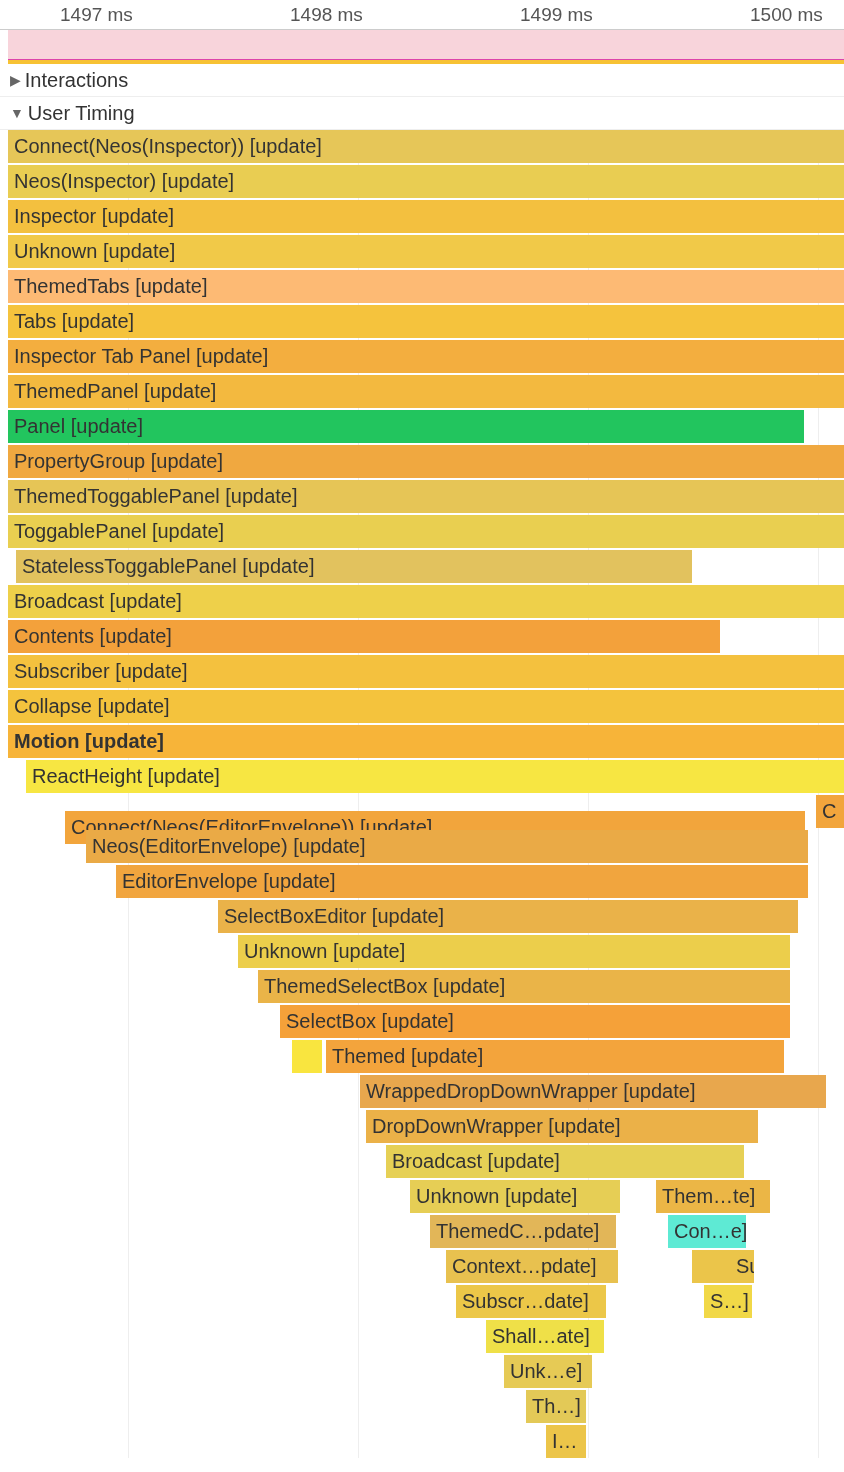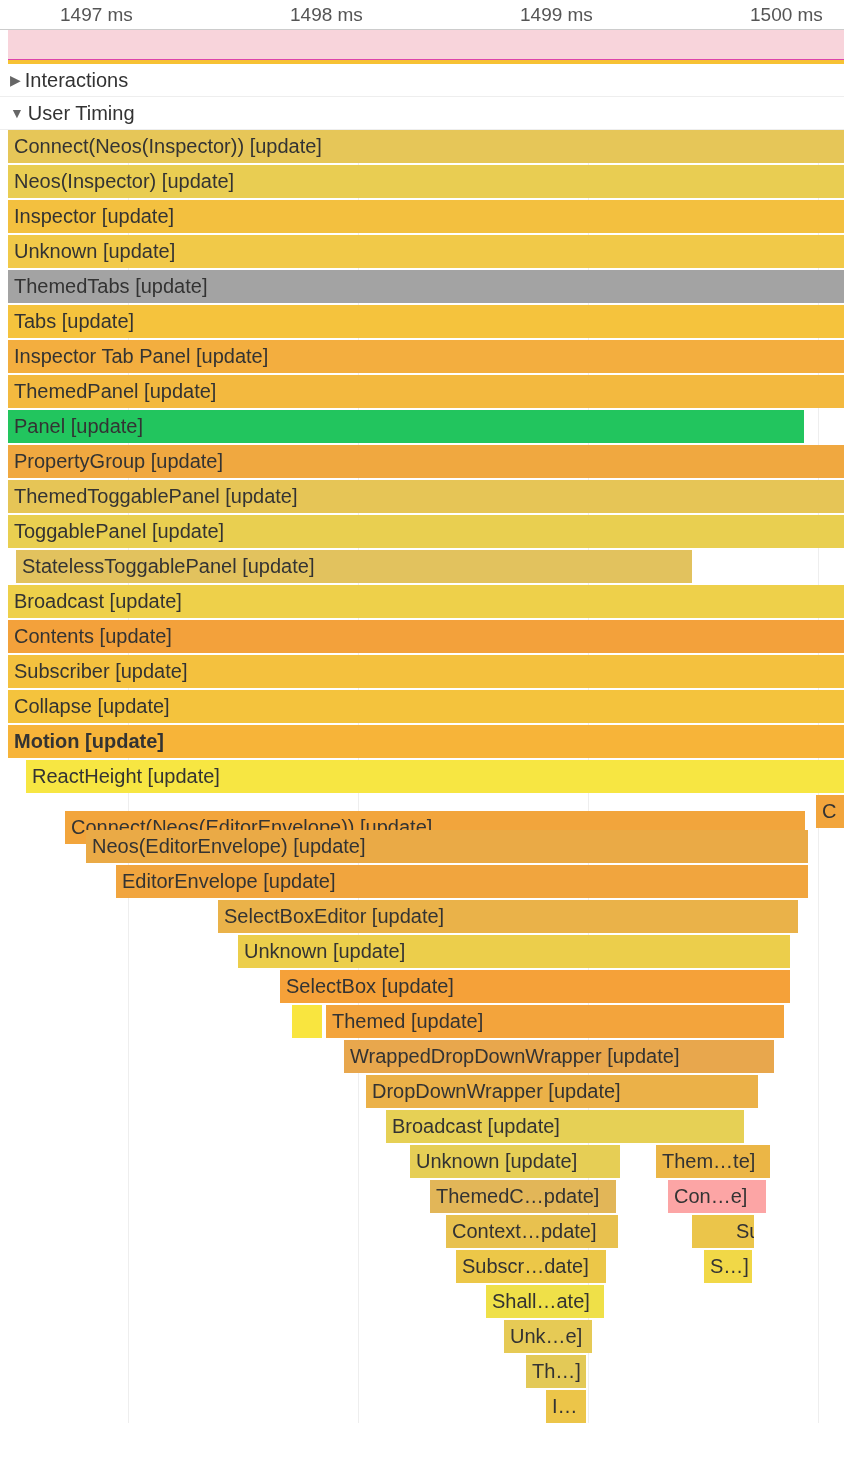--- a/index.html
+++ b/index.html
@@ -123,21 +123,21 @@
       <div class="flame-row">
         <div class="flame-bar" style="left: 0px; width: 836px; background: rgb(233, 205, 82);">Neos(Inspector) [update]</div>
       </div>
       <div class="flame-row">
         <div class="flame-bar" style="left: 0px; width: 836px; background: rgb(243, 192, 63);">Inspector [update]</div>
       </div>
       <div class="flame-row">
         <div class="flame-bar" style="left: 0px; width: 836px; background: rgb(241, 201, 72);">Unknown [update]</div>
       </div>
       <div class="flame-row">
-        <div class="flame-bar" style="left: 0px; width: 836px; background: #a3a3a3;">ThemedTabs [update]</div>
+        <div class="flame-bar" style="left: 0px; width: 836px; background: #fdba74;">ThemedTabs [update]</div>
       </div>
       <div class="flame-row">
         <div class="flame-bar" style="left: 0px; width: 836px; background: rgb(245, 195, 61);">Tabs [update]</div>
       </div>
       <div class="flame-row">
         <div class="flame-bar" style="left: 0px; width: 836px; background: rgb(243, 174, 63);">Inspector Tab Panel [update]</div>
       </div>
       <div class="flame-row">
         <div class="flame-bar" style="left: 0px; width: 836px; background: rgb(243, 185, 63);">ThemedPanel [update]</div>
       </div>
@@ -153,21 +153,21 @@
       <div class="flame-row">
         <div class="flame-bar" style="left: 0px; width: 836px; background: rgb(233, 207, 80);">ToggablePanel [update]</div>
       </div>
       <div class="flame-row">
         <div class="flame-bar" style="left: 8px; width: 676px; background: rgb(226, 194, 94);">StatelessToggablePanel [update]</div>
       </div>
       <div class="flame-row">
         <div class="flame-bar" style="left: 0px; width: 836px; background: rgb(238, 208, 74);">Broadcast [update]</div>
       </div>
       <div class="flame-row">
-        <div class="flame-bar" style="left: 0px; width: 836px; background: rgb(243, 161, 59);">Contents [update]</div>
+        <div class="flame-bar" style="left: 0px; width: 712px; background: rgb(243, 161, 59);">Contents [update]</div>
       </div>
       <div class="flame-row">
         <div class="flame-bar" style="left: 0px; width: 836px; background: rgb(244, 193, 62);">Subscriber [update]</div>
       </div>
       <div class="flame-row">
         <div class="flame-bar" style="left: 0px; width: 836px; background: rgb(244, 195, 61);">Collapse [update]</div>
       </div>
       <div class="flame-row">
         <div class="flame-bar" style="left: 0px; width: 836px; background: rgb(247, 180, 57); font-weight: bold;">Motion [update]</div>
       </div>
@@ -184,42 +184,45 @@
       <div class="flame-row">
         <div class="flame-bar" style="left: 108px; width: 692px; background: rgb(241, 165, 62);">EditorEnvelope [update]</div>
       </div>
       <div class="flame-row">
         <div class="flame-bar" style="left: 210px; width: 580px; background: rgb(234, 178, 73);">SelectBoxEditor [update]</div>
       </div>
       <div class="flame-row">
         <div class="flame-bar" style="left: 230px; width: 552px; background: rgb(236, 206, 75);">Unknown [update]</div>
       </div>
       <div class="flame-row">
+        <div class="flame-bar" style="left: 250px; width: 532px; background: rgb(234, 180, 72);">ThemedSelectBox [update]</div>
+      </div>
+      <div class="flame-row">
         <div class="flame-bar" style="left: 272px; width: 510px; background: rgb(245, 161, 57);">SelectBox [update]</div>
       </div>
       <div class="flame-row">
         <div class="flame-bar" style="left: 284px; width: 30px; background: rgb(249, 229, 63);"></div>
         <div class="flame-bar" style="left: 318px; width: 458px; background: rgb(243, 164, 60);">Themed [update]</div>
       </div>
       <div class="flame-row">
-        <div class="flame-bar" style="left: 336px; width: 430px; background: rgb(232, 167, 77);">WrappedDropDownWrapper [update]</div>
+        <div class="flame-bar" style="left: 352px; width: 466px; background: rgb(232, 167, 77);">WrappedDropDownWrapper [update]</div>
       </div>
       <div class="flame-row">
         <div class="flame-bar" style="left: 358px; width: 392px; background: rgb(235, 177, 72);">DropDownWrapper [update]</div>
       </div>
       <div class="flame-row">
         <div class="flame-bar" style="left: 378px; width: 358px; background: rgb(230, 208, 85);">Broadcast [update]</div>
       </div>
       <div class="flame-row">
         <div class="flame-bar" style="left: 402px; width: 210px; background: rgb(230, 206, 85);">Unknown [update]</div>
         <div class="flame-bar" style="left: 648px; width: 114px; background: rgb(235, 182, 70);">Them…te]</div>
       </div>
       <div class="flame-row">
         <div class="flame-bar" style="left: 422px; width: 186px; background: rgb(226, 182, 88);">ThemedC…pdate]</div>
-        <div class="flame-bar" style="left: 660px; width: 98px; background: #fca5a5;">Con…e]</div>
+        <div class="flame-bar" style="left: 660px; width: 78px; background: #5eead4;">Con…e]</div>
       </div>
       <div class="flame-row">
         <div class="flame-bar" style="left: 438px; width: 172px; background: rgb(232, 193, 79);">Context…pdate]</div>
         <div class="flame-bar" style="left: 684px; width: 62px; background: rgb(235, 197, 74); padding-left: 44px;">Su…]</div>
       </div>
       <div class="flame-row">
         <div class="flame-bar" style="left: 448px; width: 150px; background: rgb(236, 199, 72);">Subscr…date]</div>
         <div class="flame-bar" style="left: 696px; width: 48px; background: rgb(241, 216, 71);">S…]</div>
       </div>
       <div class="flame-row">

